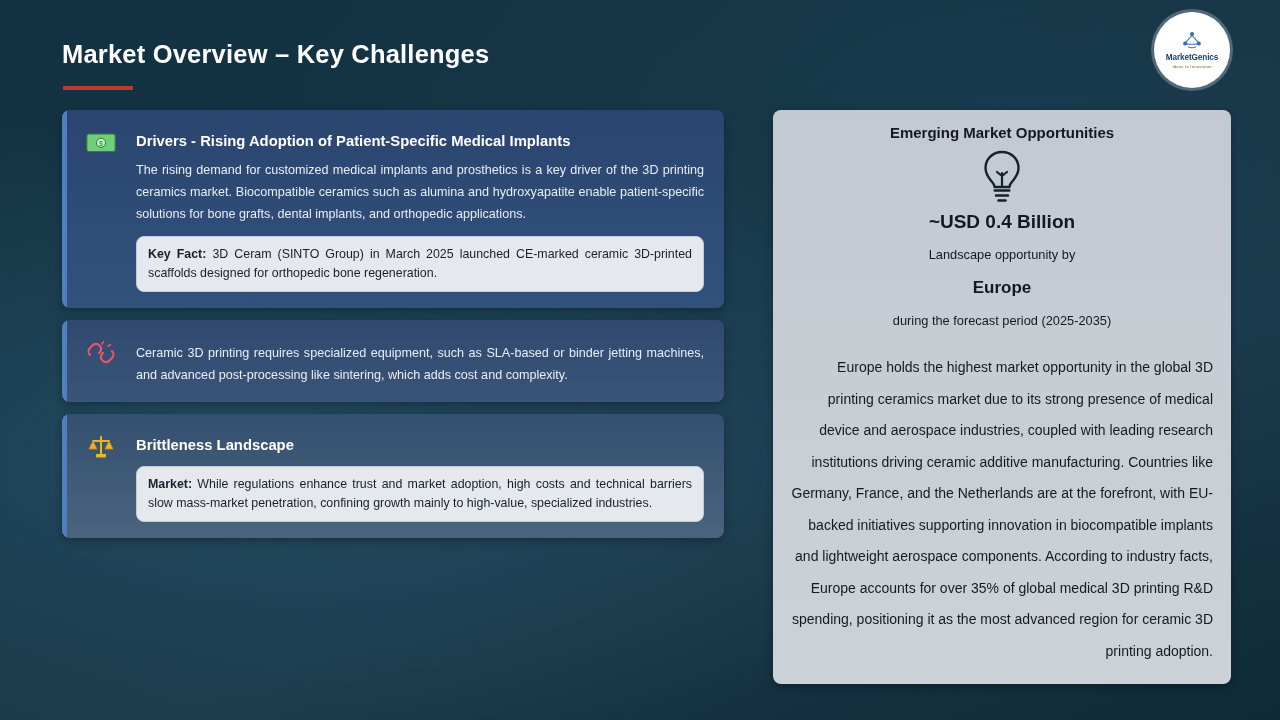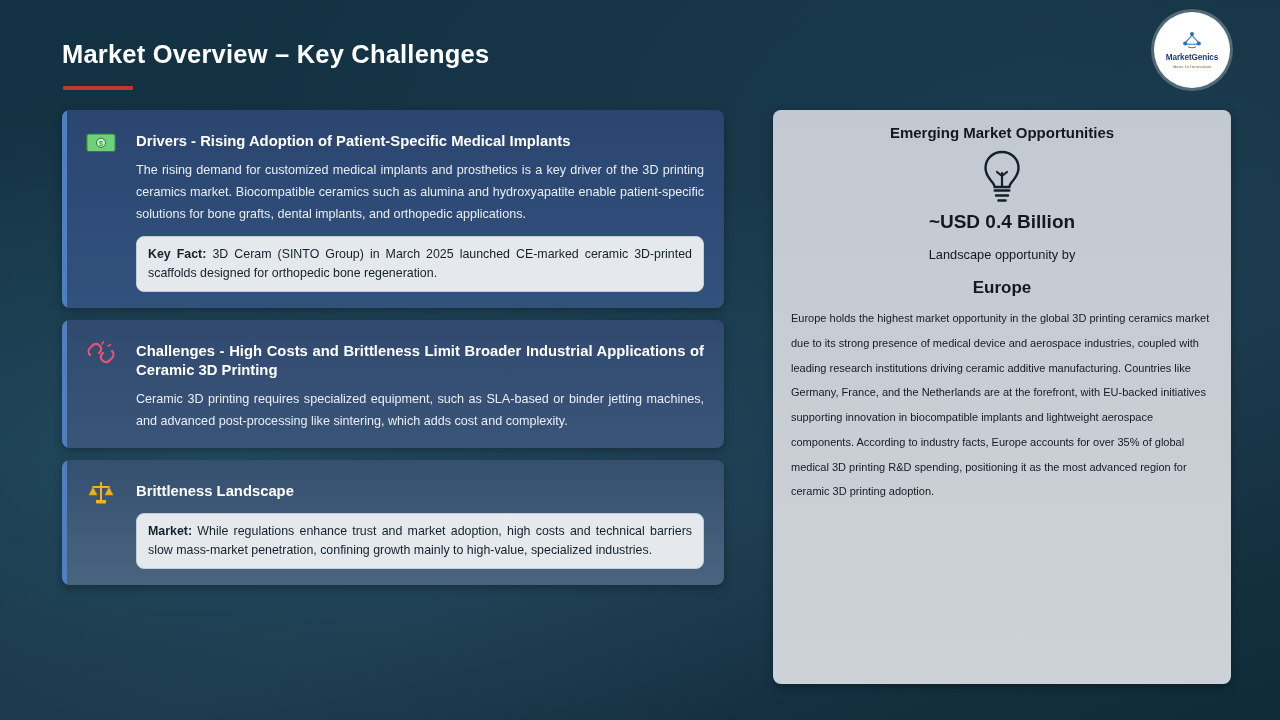--- a/index.html
+++ b/index.html
@@ -126,24 +126,24 @@
     padding: 14px 18px 10px;
     text-align: center;
   }
   .rp-title { font-size: 15px; font-weight: bold; margin-bottom: 6px; }
   .rp-bulb { margin: 8px 0 6px; display: flex; justify-content: center; }
   .rp-value { font-size: 19px; font-weight: bold; margin-top: 6px; }
   .rp-sub { font-size: 12.8px; margin-top: 14px; }
   .rp-region { font-size: 17px; font-weight: bold; margin-top: 16px; text-align: center; }
   .rp-period { font-size: 12.8px; margin-top: 15px; }
   .rp-para {
-    font-size: 11px;
+    font-size: 14px;
     line-height: 2.25;
-    margin-top: 8px;
-    text-align: left;
+    margin-top: 24px;
+    text-align: right;
     color: #121b24;
   }
 </style>
 </head>
 <body>
 
 <div class="page-title">Market Overview – Key Challenges</div>
 <div class="title-underline"></div>
 
 <div class="logo">
@@ -178,21 +178,20 @@
   </div>
 
   <div class="card card-2">
     <div class="card-icon">
       <svg width="30" height="24" viewBox="0 0 30 24" aria-hidden="true">
         <path d="M4 14 a5 5 0 0 1 0-7 l3-3 a5 5 0 0 1 7 7 l-1 1" fill="none" stroke="#e8536f" stroke-width="2.2" stroke-linecap="round"></path>
         <path d="M26 10 a5 5 0 0 1 0 7 l-3 3 a5 5 0 0 1-7-7 l1-1" fill="none" stroke="#e8536f" stroke-width="2.2" stroke-linecap="round"></path>
         <path d="M16 3 l1.6-2.4 M22 5 l2.6-1.2" stroke="#e8536f" stroke-width="1.6" stroke-linecap="round"></path>
       </svg>
     </div>
-    <div class="card-title justify">Challenges - High Costs and Brittleness Limit Broader Industrial Applications of Ceramic 3D Printing</div>
     <div class="card-body">Ceramic 3D printing requires specialized equipment, such as SLA-based or binder jetting machines, and advanced post-processing like sintering, which adds cost and complexity.</div>
   </div>
 
   <div class="card card-3">
     <div class="card-icon">
       <svg width="30" height="26" viewBox="0 0 30 26" aria-hidden="true">
         <path d="M15 3 v18 M7 7 h16 M15 21 h-5 h10 h-5" stroke="#f0b323" stroke-width="2" fill="none" stroke-linecap="round"></path>
         <path d="M7 7 L3 15 h8 z" fill="#f0b323" stroke="#c98f12" stroke-width="0.8"></path>
         <path d="M23 7 L19 15 h8 z" fill="#f0b323" stroke="#c98f12" stroke-width="0.8"></path>
         <rect x="10" y="21" width="10" height="2.4" rx="1" fill="#f0b323"></rect>
@@ -211,14 +210,15 @@
   <div class="rp-bulb">
     <svg width="44" height="56" viewBox="0 0 44 56" aria-hidden="true">
       <path d="M22 3 C12.6 3 5.5 10.2 5.5 19 c0 6.4 3.6 10.3 6.3 13.6 1.7 2.1 2.7 3.6 2.9 5.4 h14.6 c0.2-1.8 1.2-3.3 2.9-5.4 2.7-3.3 6.3-7.2 6.3-13.6 C38.5 10.2 31.4 3 22 3 z" fill="none" stroke="#14202a" stroke-width="2.4"></path>
       <path d="M14.7 41.5 h14.6 M16 46.5 h12 M18.4 51.5 h7.2" fill="none" stroke="#14202a" stroke-width="2.4" stroke-linecap="round"></path>
       <path d="M22 38 V24 M22 27 l-5-4 M22 27 l5-4" fill="none" stroke="#14202a" stroke-width="2.2" stroke-linecap="round"></path>
     </svg>
   </div>
   <div class="rp-value">~USD 0.4 Billion</div>
   <div class="rp-sub">Landscape opportunity by</div>
   <div class="rp-region">Europe</div>
+  <div class="rp-period">during the forecast period (2025-2035)</div>
   <div class="rp-para">Europe holds the highest market opportunity in the global 3D printing ceramics market due to its strong presence of medical device and aerospace industries, coupled with leading research institutions driving ceramic additive manufacturing. Countries like Germany, France, and the Netherlands are at the forefront, with EU-backed initiatives supporting innovation in biocompatible implants and lightweight aerospace components. According to industry facts, Europe accounts for over 35% of global medical 3D printing R&amp;D spending, positioning it as the most advanced region for ceramic 3D printing adoption.</div>
 </div>
 
 </body></html>

